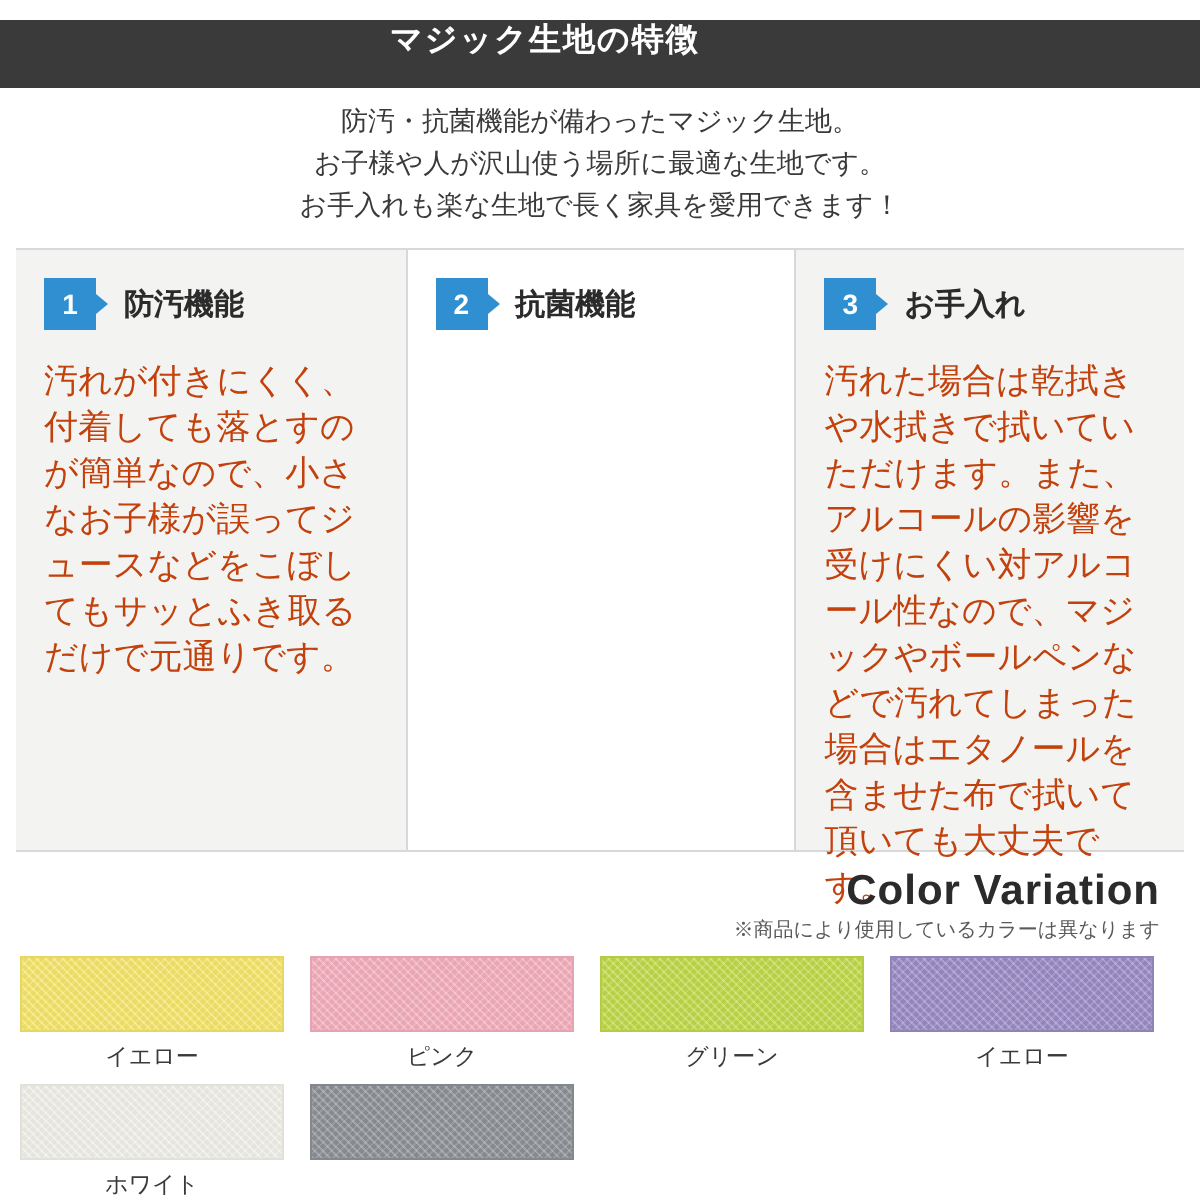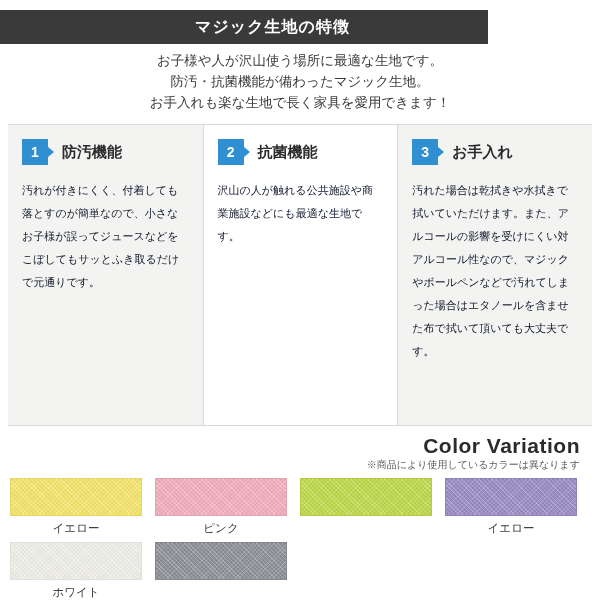--- a/index.html
+++ b/index.html
@@ -19,25 +19,24 @@
     width: 600px;
     height: 600px;
     box-sizing: border-box;
   }
 
   
   .header-bar {
     position: absolute;
     left: 0;
     top: 10px;
-    width: 488px;
+    width: 600px;
     height: 34px;
     background: #3a3a3a;
     display: flex;
-    align-items: center;
   }
   .header-title {
     color: #ffffff;
     font-size: 16px;
     font-weight: bold;
     letter-spacing: 1px;
     margin-left: 195px;
   }
 
   
@@ -112,23 +111,23 @@
     border-left: 6px solid #2f8fd0;
   }
   .feature-title {
     margin-left: 14px;
     font-size: 15px;
     font-weight: bold;
     color: #2b2b2b;
     font-family: Liberation Mono, monospace;
   }
   .feature-body {
-    font-size: 11px;
+    font-size: 17px;
     line-height: 23px;
-    color: #0f172a;
+    color: #c2410c;
   }
   .feature-body p {
     margin: 0 0 0 0;
   }
   .feature-body p + p {
     margin-top: 0;
   }
 
   
   .cv-head {
@@ -190,22 +189,22 @@
 </head>
 <body>
 
 <div class="page">
 
   <div class="header-bar" style="background: rgb(58, 58, 58);">
     <div class="header-title">マジック生地の特徴</div>
   </div>
 
   <div class="intro">
+    <div>防汚・抗菌機能が備わったマジック生地。</div>
     <div>お子様や人が沢山使う場所に最適な生地です。</div>
-    <div>防汚・抗菌機能が備わったマジック生地。</div>
     <div>お手入れも楽な生地で長く家具を愛用できます！</div>
   </div>
 
   <div class="features">
 
     <div class="feature bg-grey">
       <div class="feature-head">
         <div class="num-badge" style="background: rgb(47, 143, 208);">1</div>
         <div class="feature-title">防汚機能</div>
       </div>
@@ -213,21 +212,20 @@
         <p>汚れが付きにくく、付着しても落とすのが簡単なので、小さなお子様が誤ってジュースなどをこぼしてもサッとふき取るだけで元通りです。</p>
       </div>
     </div>
 
     <div class="feature bg-white">
       <div class="feature-head">
         <div class="num-badge" style="background: rgb(47, 143, 208);">2</div>
         <div class="feature-title">抗菌機能</div>
       </div>
       <div class="feature-body">
-        <p>沢山の人が触れる公共施設や商業施設などにも最適な生地です。</p>
       </div>
     </div>
 
     <div class="feature bg-grey">
       <div class="feature-head">
         <div class="num-badge" style="background: rgb(47, 143, 208);">3</div>
         <div class="feature-title">お手入れ</div>
       </div>
       <div class="feature-body">
         <p>汚れた場合は乾拭きや水拭きで拭いていただけます。また、アルコールの影響を受けにくい対アルコール性なので、マジックやボールペンなどで汚れてしまった場合はエタノールを含ませた布で拭いて頂いても大丈夫です。</p>
@@ -248,20 +246,21 @@
       <div class="swatch-label">イエロー</div>
     </div>
 
     <div class="swatch-cell">
       <div class="swatch" style="background: rgb(243, 174, 188);"></div>
       <div class="swatch-label">ピンク</div>
     </div>
 
     <div class="swatch-cell">
       <div class="swatch" style="background: rgb(192, 217, 74);"></div>
+      <div class="swatch-label">グリーン</div>
     </div>
 
 
     <div class="swatch-cell">
       <div class="swatch" style="background: rgb(154, 140, 196);"></div>
       <div class="swatch-label">イエロー</div>
     </div>
 
     <div class="swatch-cell">
       <div class="swatch" style="background: rgb(240, 239, 233);"></div>

